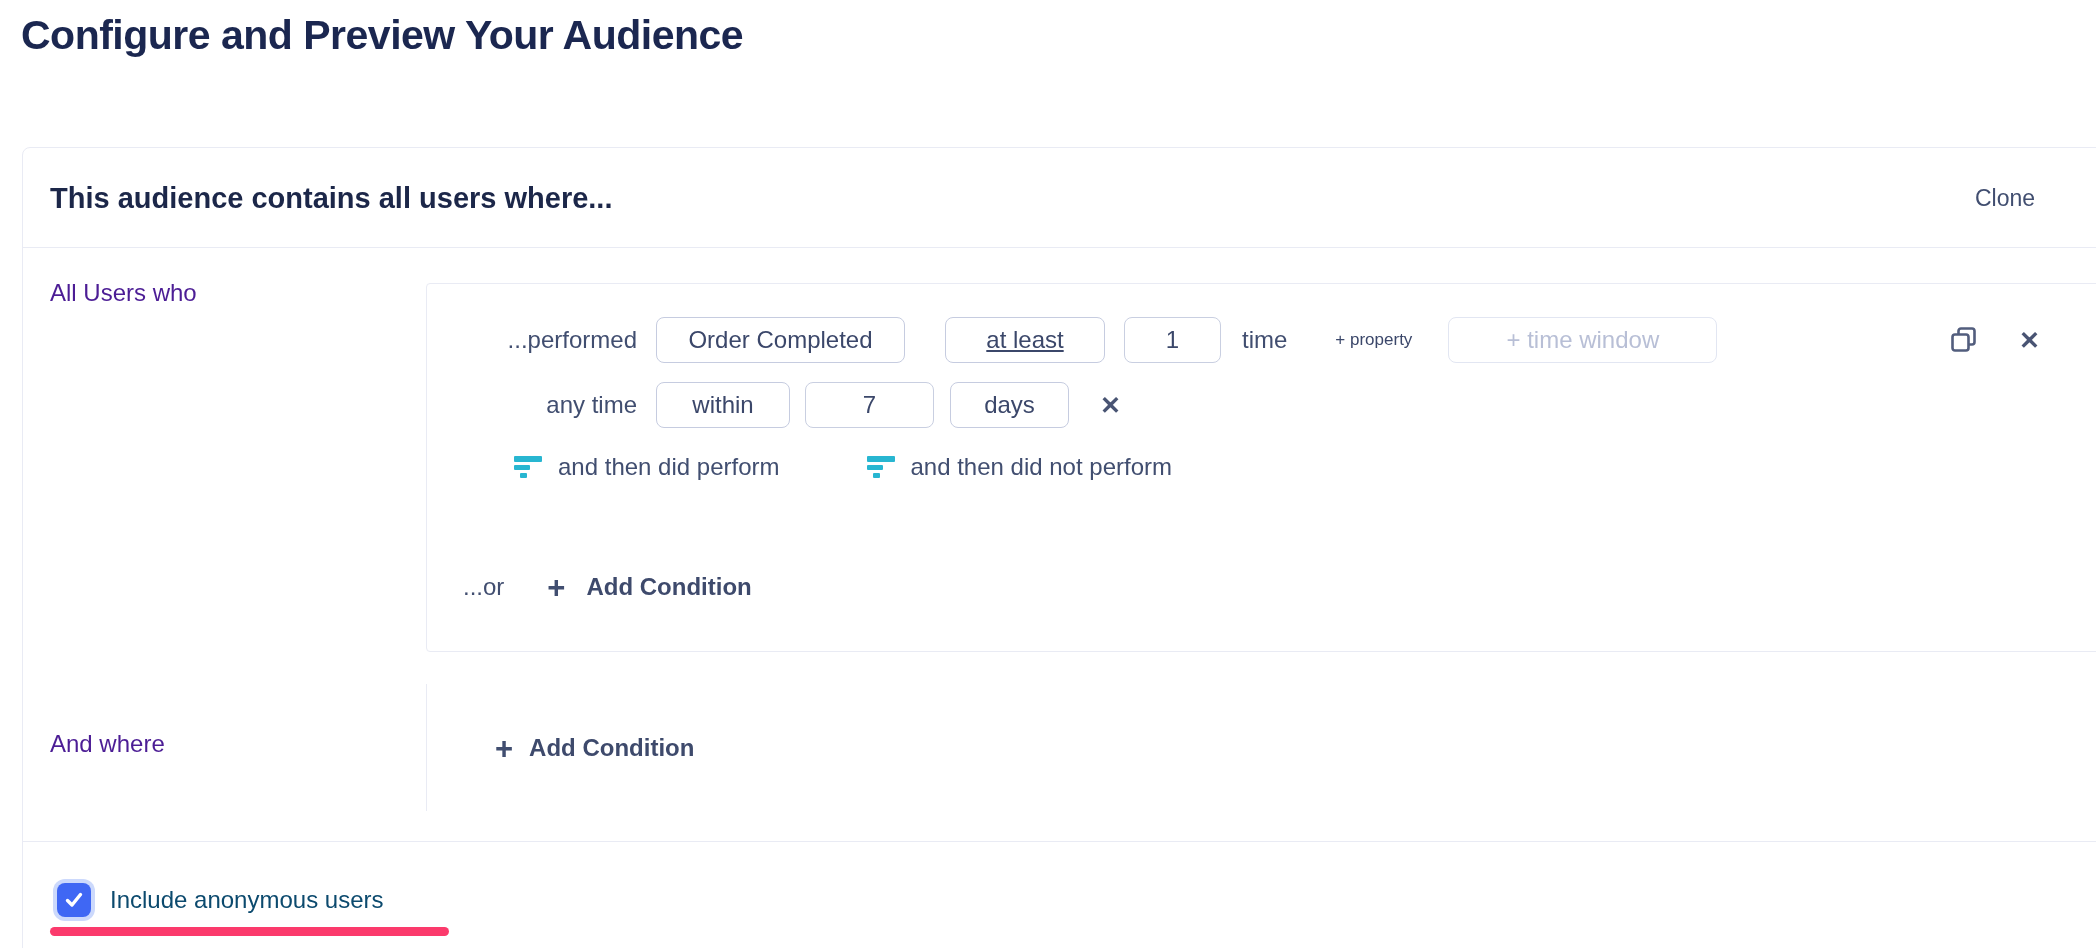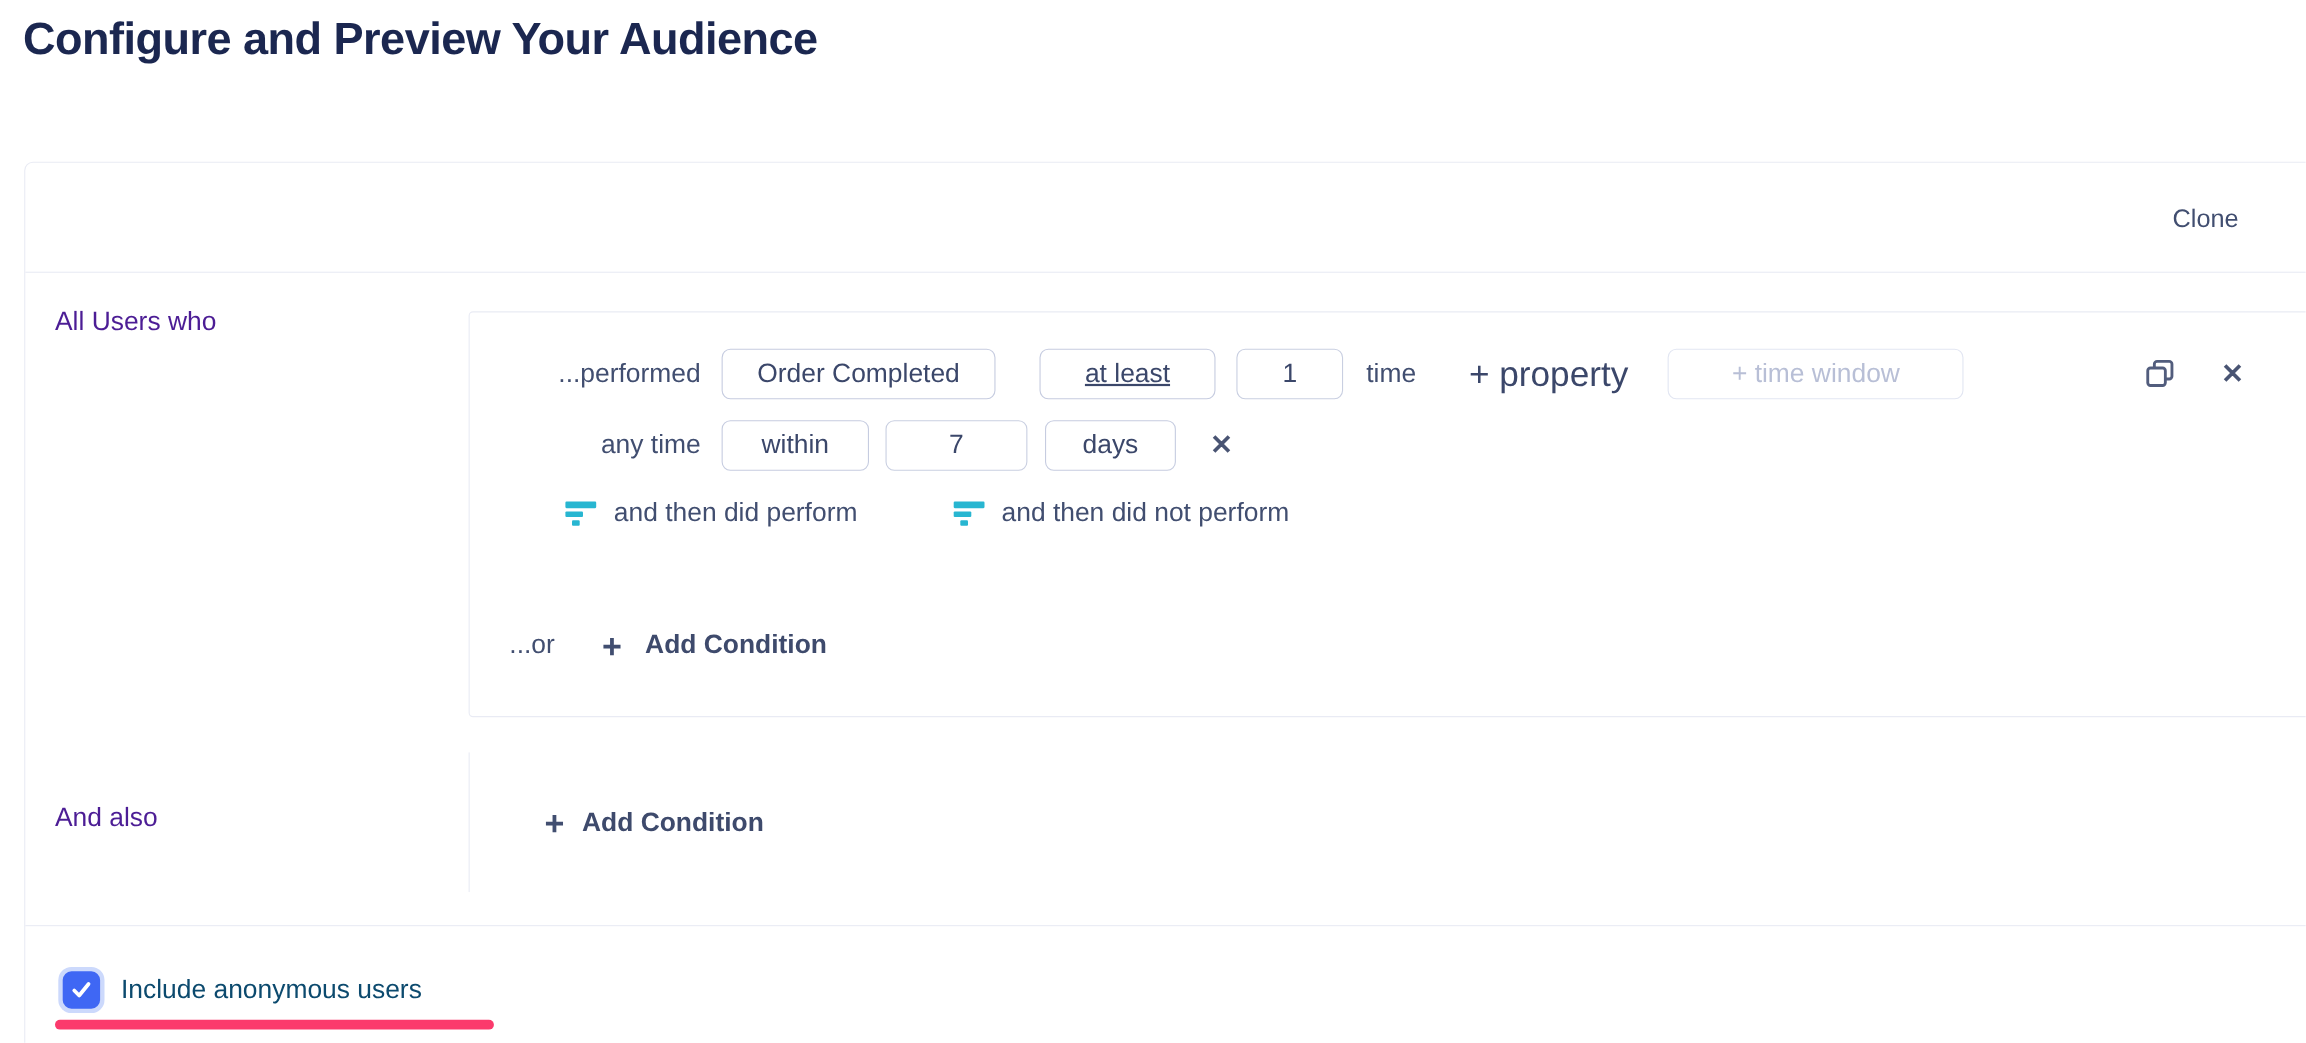--- a/index.html
+++ b/index.html
@@ -41,21 +41,21 @@
               justify-content:center; cursor:pointer; flex:0 0 auto;
               font-family:"Liberation Sans", sans-serif; }
   .pill-input { height:46px; border:1px solid #c9cfe1; border-radius:8px; background:#fff;
                 font-size:24px; color:#3b476a; text-align:center; flex:0 0 auto;
                 font-family:"Liberation Sans", sans-serif; }
 
   .btn-event    { margin-left:19px; width:249px; }
   .btn-operator { margin-left:40px; width:160px;text-decoration:underline; }
   .input-count  { margin-left:19px; width:97px;  }
   .count-unit   { margin-left:21px; font-size:24px; color:#414e70; }
-  .add-property { margin-left:48px; font-size:32px; color:#3b476a; cursor:pointer; }
+  .add-property { margin-left:48px; font-size:17px; color:#3b476a; cursor:pointer; }
   .time-window  { margin-left:36px; width:269px; border-color:#e2e6f2; }
   .time-window::placeholder { color:#b8bfd6; opacity:1; }
 
   .btn-within { margin-left:19px; width:134px; }
   .input-window { margin-left:15px; width:129px; }
   .btn-days   { margin-left:16px; width:119px; }
   .x-small    { margin-left:31px; }
 
   .x-icon { font-size:25px; color:#495473; font-weight:600; cursor:pointer; line-height:1; }
 
@@ -105,20 +105,21 @@
                     border-radius:5px; background:#fb3a6c; }
 </style>
 </head>
 <body>
 
 <h1 class="page-title">Configure and Preview Your Audience</h1>
 
 <section class="card">
 
   <div class="card-header">
+    <span class="card-header-title">This audience contains all users where...</span>
     <span class="clone-link">Clone</span>
   </div>
 
   <div class="section-label label-all-users">All Users who</div>
 
   <div class="group">
 
     <div class="grow row1">
       <span class="row-prefix">...performed</span>
       <button class="pill-btn btn-event">Order Completed</button>
@@ -160,21 +161,21 @@
     </div>
 
     <div class="grow row4">
       <span class="or-label">...or</span>
       <span class="plus-glyph">+</span>
       <span class="add-condition-text">Add Condition</span>
     </div>
   </div>
 
   <div class="vdivider"></div>
-  <div class="section-label label-and-also">And also</div>
+  <div class="section-label label-and-also">And where</div>
   <div class="add-condition-2">
     <span class="plus-glyph">+</span>
     <span class="add-condition-text">Add Condition</span>
   </div>
 
   <div class="footer-divider"></div>
 
   <div class="checkbox-row">
     <span class="checkbox">
       <svg width="22" height="22" viewBox="0 0 22 22" fill="none" xmlns="http://www.w3.org/2000/svg">

